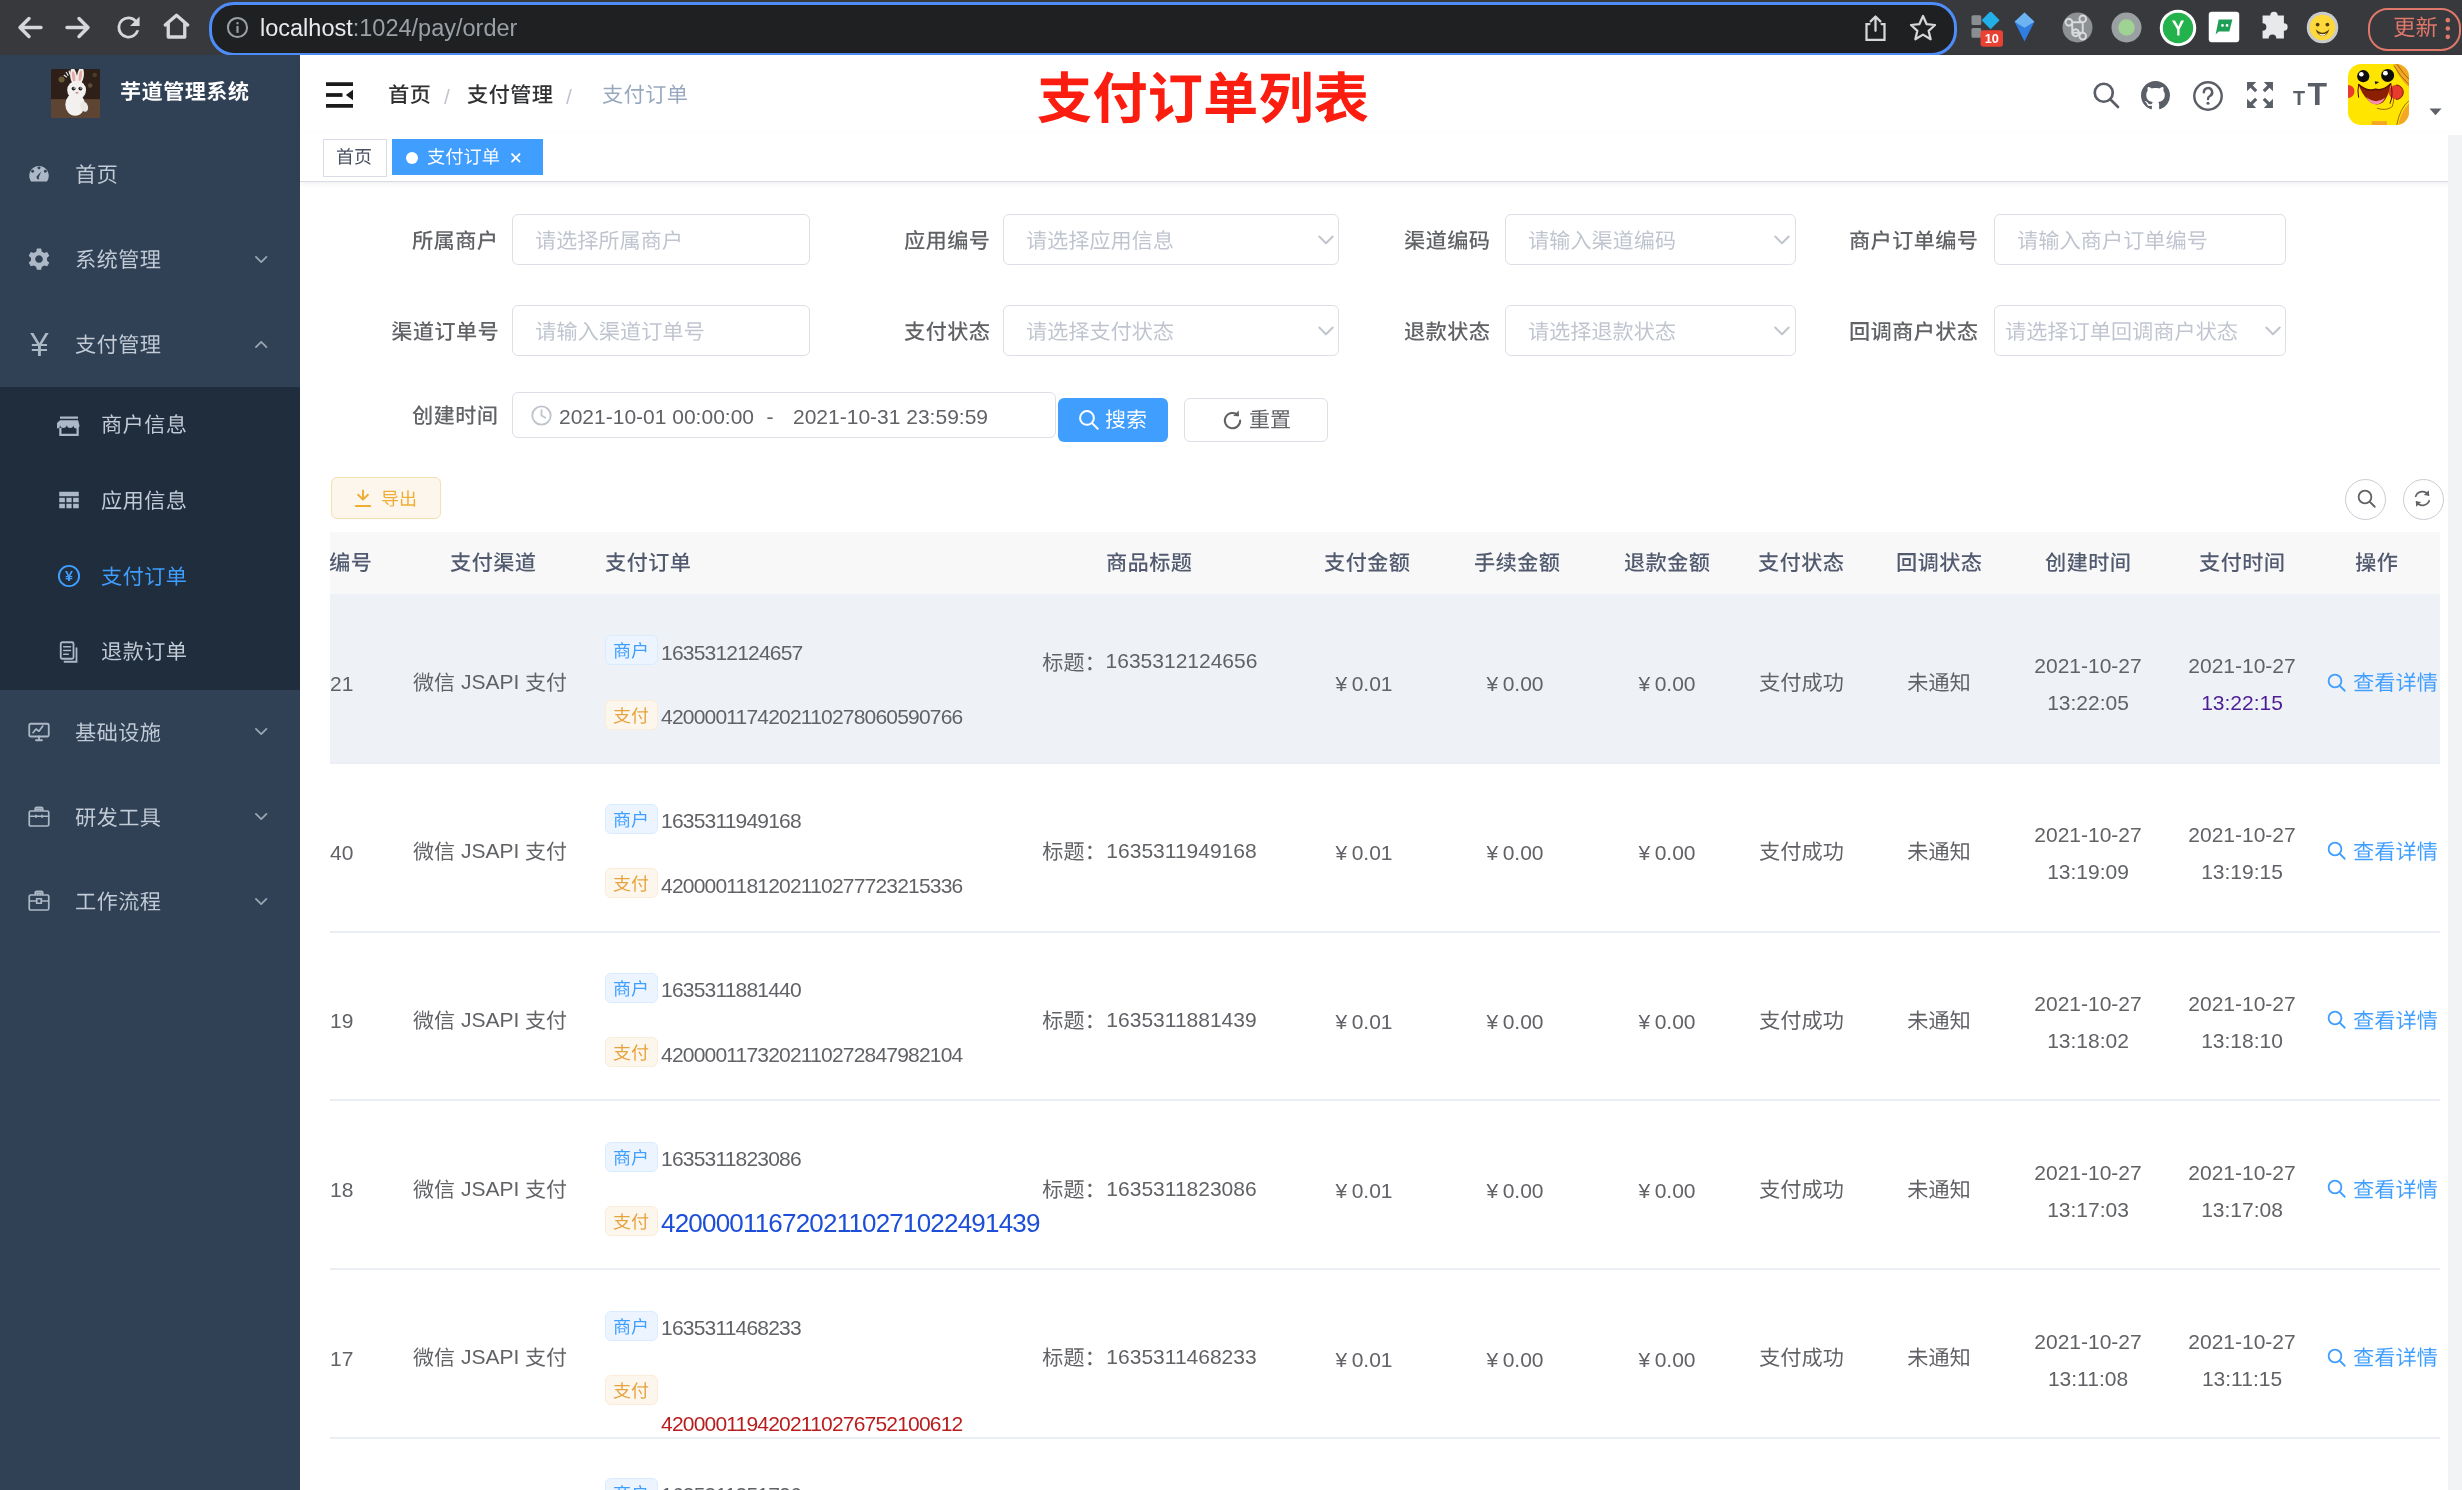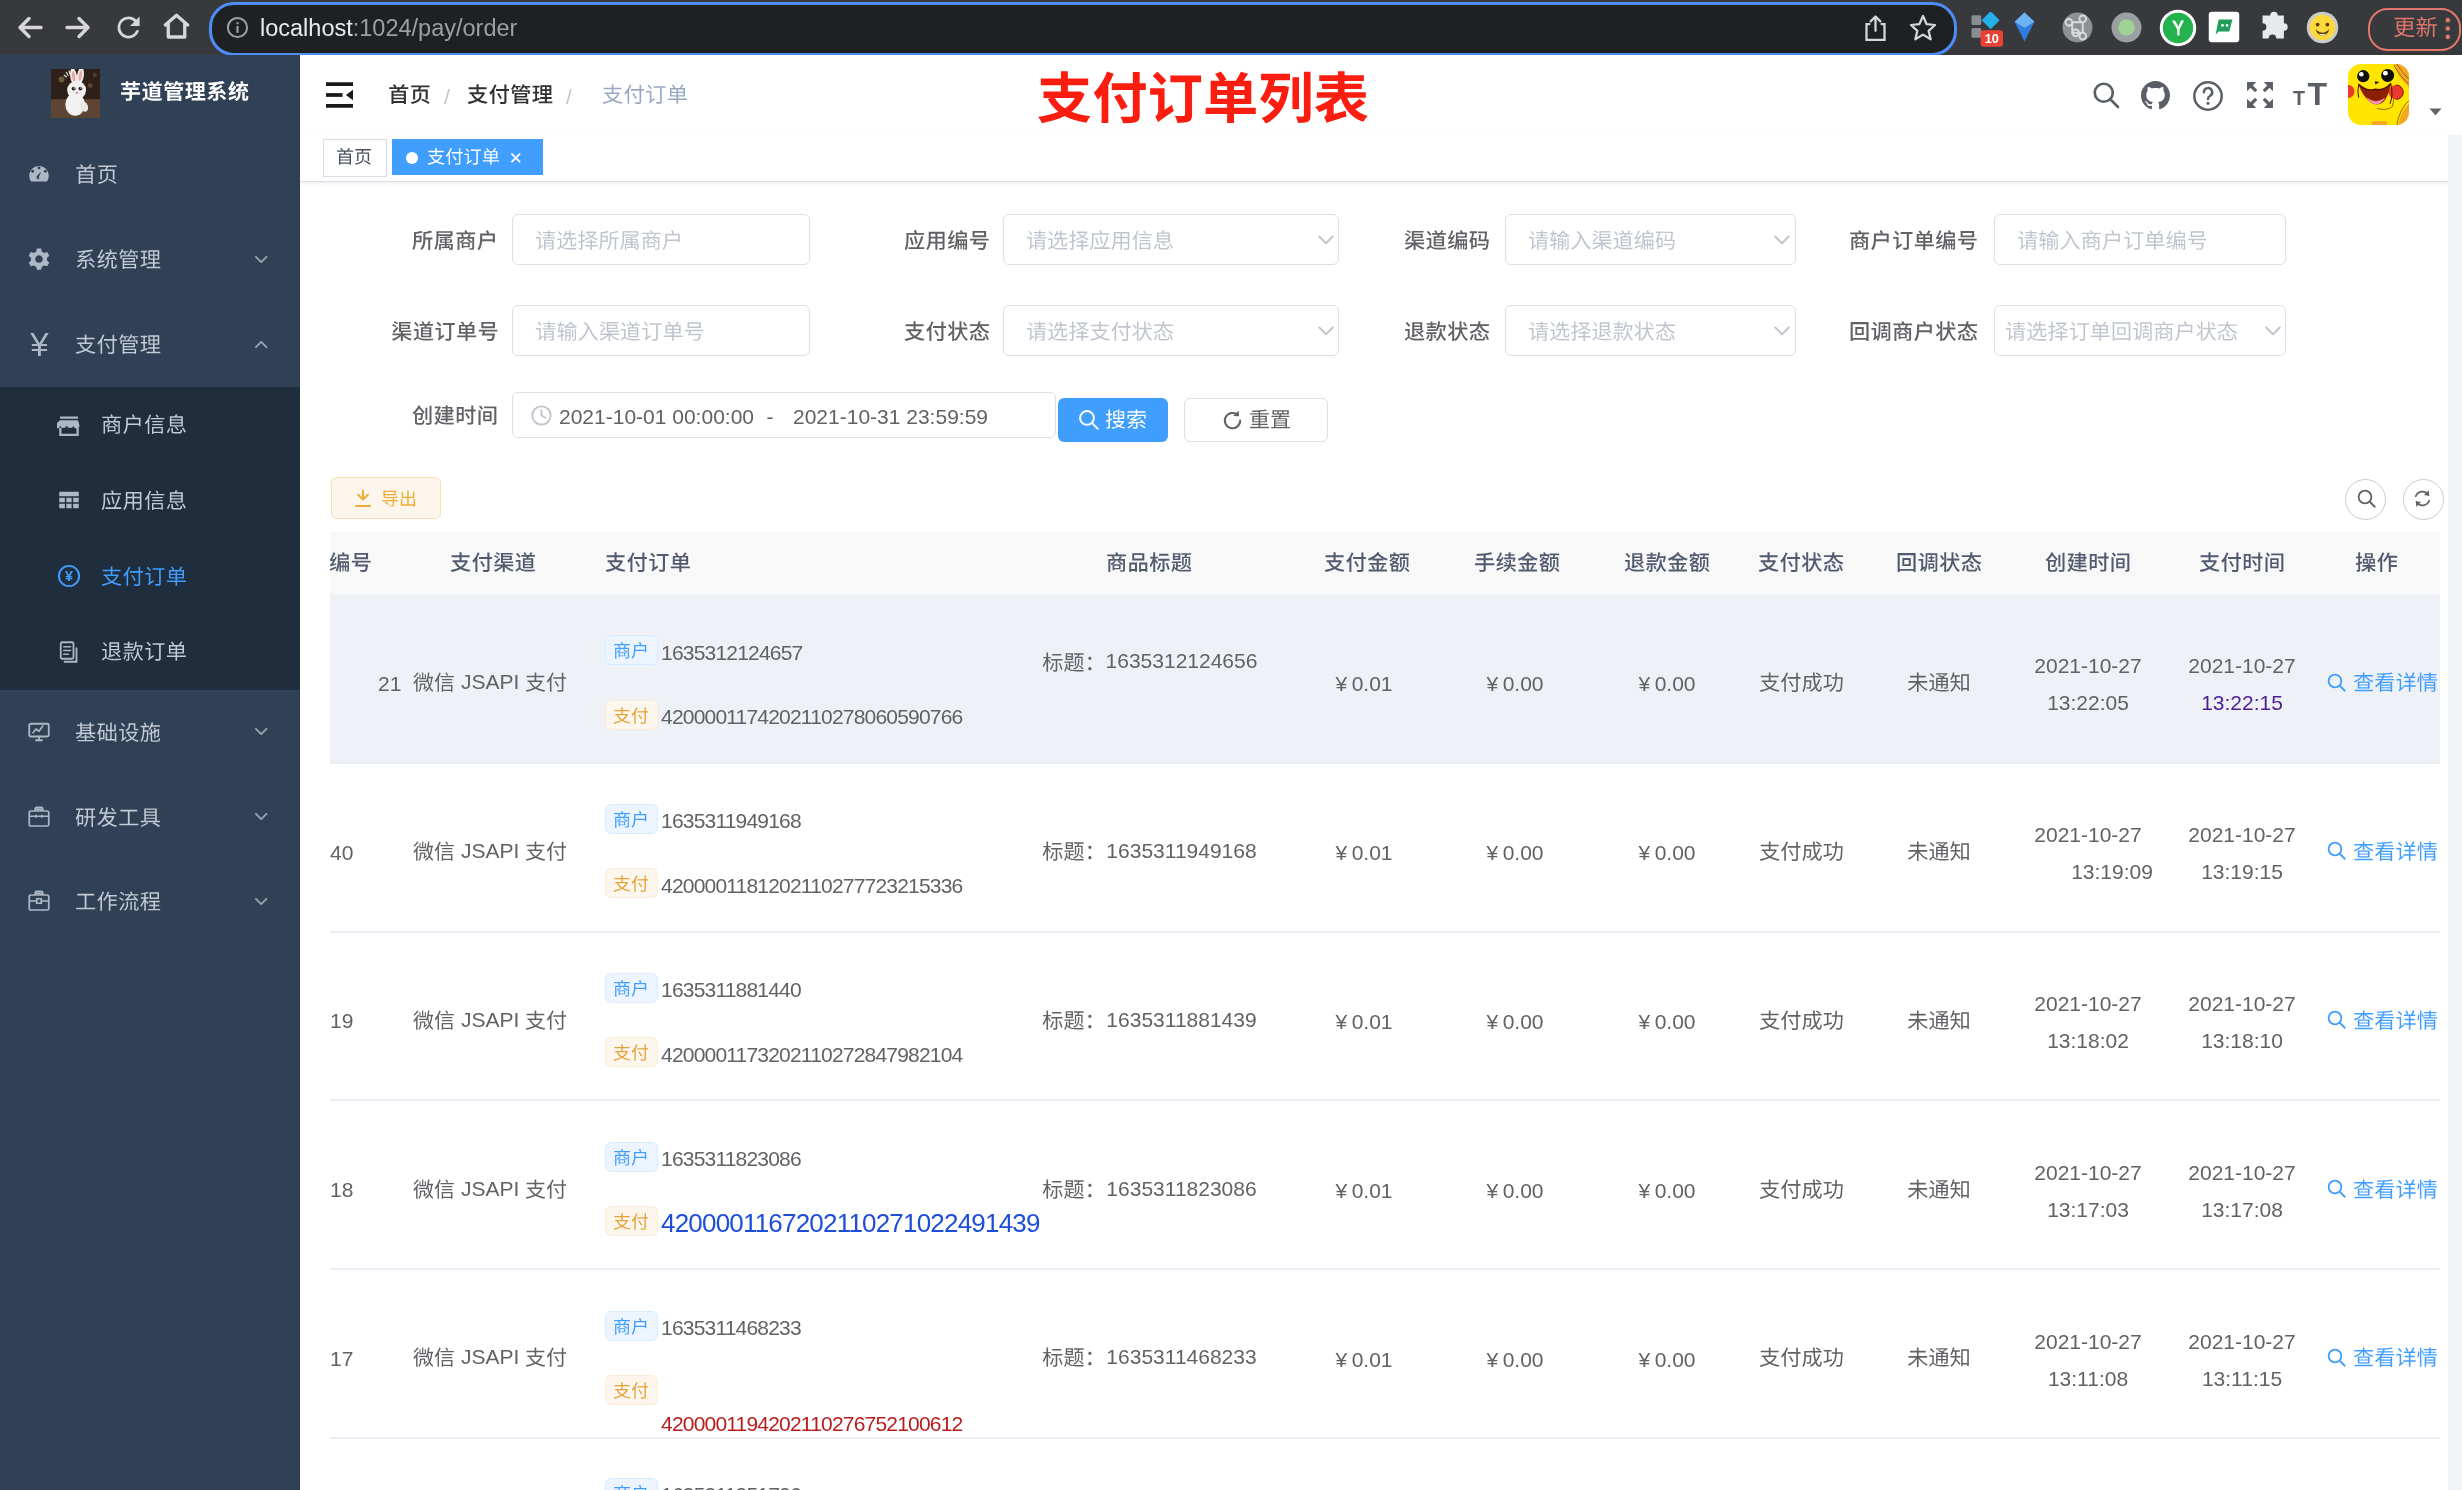--- a/index.html
+++ b/index.html
@@ -818,21 +818,21 @@
     </g>
   </svg>
 <svg style="position:absolute;left:2355px;top:549px;overflow:visible;" width="43" height="26.5" viewBox="0 0 2018 1250">
     <g transform="translate(0,1000)" fill="#515a6e">
       <use href="#gm64cd" x="0"></use>
       <use href="#gm4f5c" x="1018"></use>
     </g>
   </svg>
 <div style="position:absolute;left:330px;top:594px;width:2110px;height:169px;background:#eef1f6"></div>
 <div style="position:absolute;left:330px;top:762px;width:2110px;height:1.5px;background:#ebeef5"></div>
-<div style="position:absolute;left:330px;top:673px;font-family:'Liberation Sans',sans-serif;font-size:21px;line-height:21px;font-weight:400;color:#606266;white-space:nowrap;padding-left:48px;">21</div>
+<div style="position:absolute;left:330px;top:673px;font-family:'Liberation Sans',sans-serif;font-size:21px;line-height:21px;font-weight:400;color:#606266;white-space:nowrap;">21</div>
 <div style="position:absolute;left:413px;top:667px;width:159px;height:30px;display:flex;align-items:center;white-space:nowrap">
     <svg style="display:block;" width="42" height="26.5" viewBox="0 0 2000 1250">
       <g transform="translate(0,1000)" fill="#606266">
         <use href="#gr5fae" x="0"></use>
         <use href="#gr4fe1" x="1000"></use>
       </g>
     </svg>
     <span style="font-family:'Liberation Sans',sans-serif;font-size:21px;color:#606266;margin:0 6px">JSAPI</span>
     <svg style="display:block;" width="42" height="26.5" viewBox="0 0 2000 1250">
       <g transform="translate(0,1000)" fill="#606266">
@@ -956,21 +956,21 @@
     </g>
   </svg>
 <svg style="position:absolute;left:1907px;top:838px;overflow:visible;" width="64" height="26.5" viewBox="0 0 3000 1250">
     <g transform="translate(0,1000)" fill="#606266">
       <use href="#gr672a" x="0"></use>
       <use href="#gr901a" x="1000"></use>
       <use href="#gr77e5" x="2000"></use>
     </g>
   </svg>
 <div style="position:absolute;left:2088px;top:824px;font-family:'Liberation Sans',sans-serif;font-size:21px;line-height:21px;font-weight:400;color:#606266;white-space:nowrap;transform:translateX(-50%);">2021-10-27</div>
-<div style="position:absolute;left:2088px;top:861px;font-family:'Liberation Sans',sans-serif;font-size:21px;line-height:21px;font-weight:400;color:#606266;white-space:nowrap;transform:translateX(-50%);margin-left:24px;">13:19:09</div>
+<div style="position:absolute;left:2088px;top:861px;font-family:'Liberation Sans',sans-serif;font-size:21px;line-height:21px;font-weight:400;color:#606266;white-space:nowrap;transform:translateX(-50%);">13:19:09</div>
 <div style="position:absolute;left:2242px;top:824px;font-family:'Liberation Sans',sans-serif;font-size:21px;line-height:21px;font-weight:400;color:#606266;white-space:nowrap;transform:translateX(-50%);">2021-10-27</div>
 <div style="position:absolute;left:2242px;top:861px;font-family:'Liberation Sans',sans-serif;font-size:21px;line-height:21px;font-weight:400;color:#606266;white-space:nowrap;transform:translateX(-50%);">13:19:15</div>
 <svg style="position:absolute;left:2326px;top:840px" width="21" height="21" viewBox="0 0 28 28">
 <circle cx="12" cy="12" r="8.5" stroke="#409eff" stroke-width="2.4" fill="none"></circle>
 <path d="M19 19 L25 25" stroke="#409eff" stroke-width="2.4" stroke-linecap="round"></path>
   </svg>
 <svg style="position:absolute;left:2353px;top:838px;overflow:visible;" width="85" height="26.5" viewBox="0 0 4000 1250">
     <g transform="translate(0,1000)" fill="#409eff">
       <use href="#gr67e5" x="0"></use>
       <use href="#gr770b" x="1000"></use>

